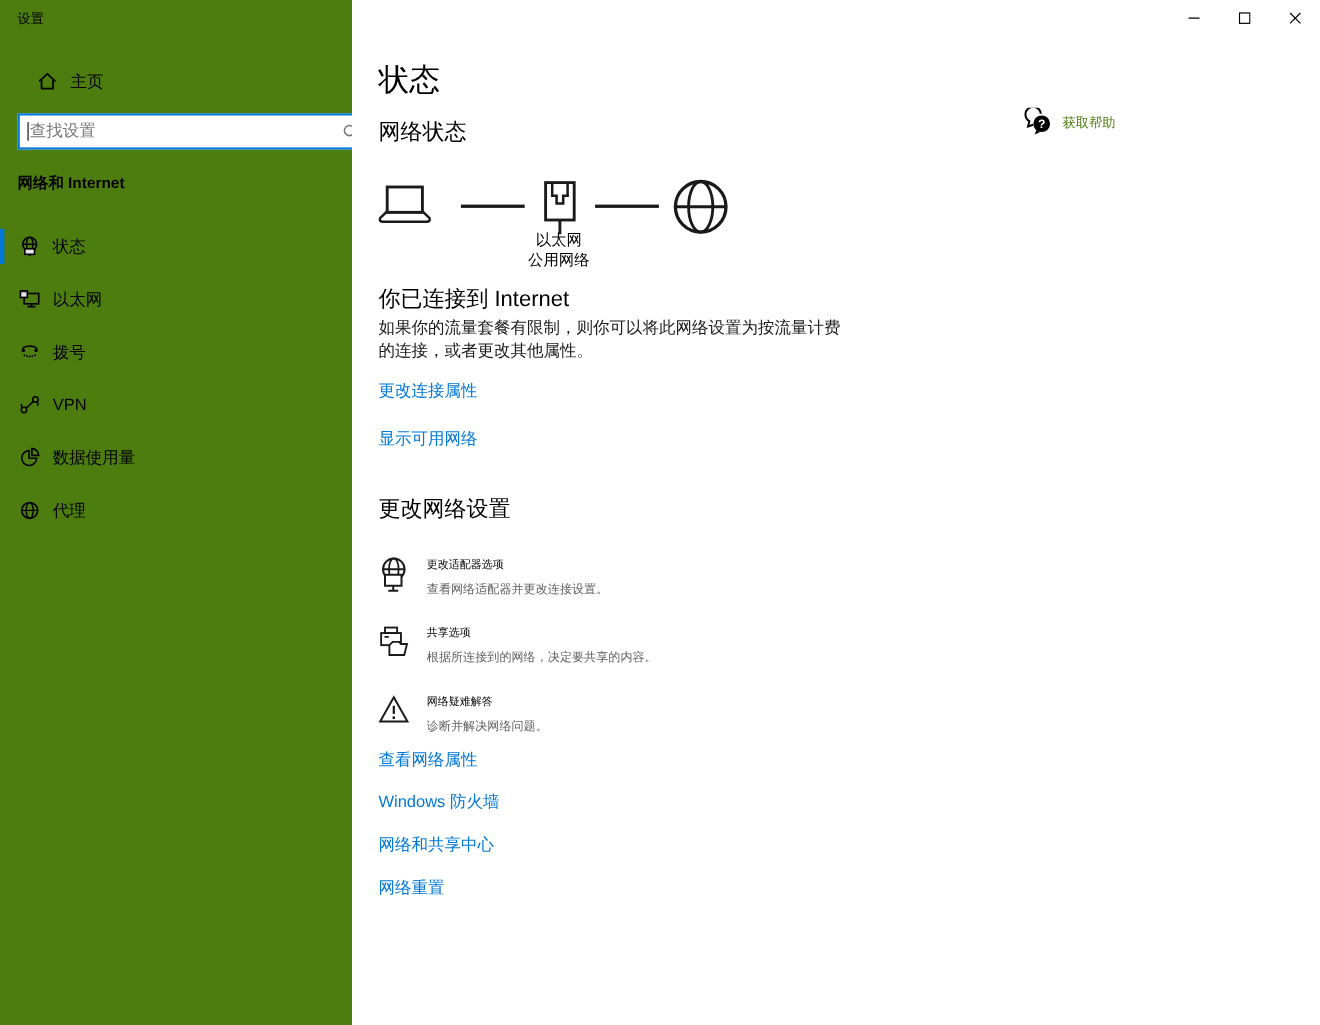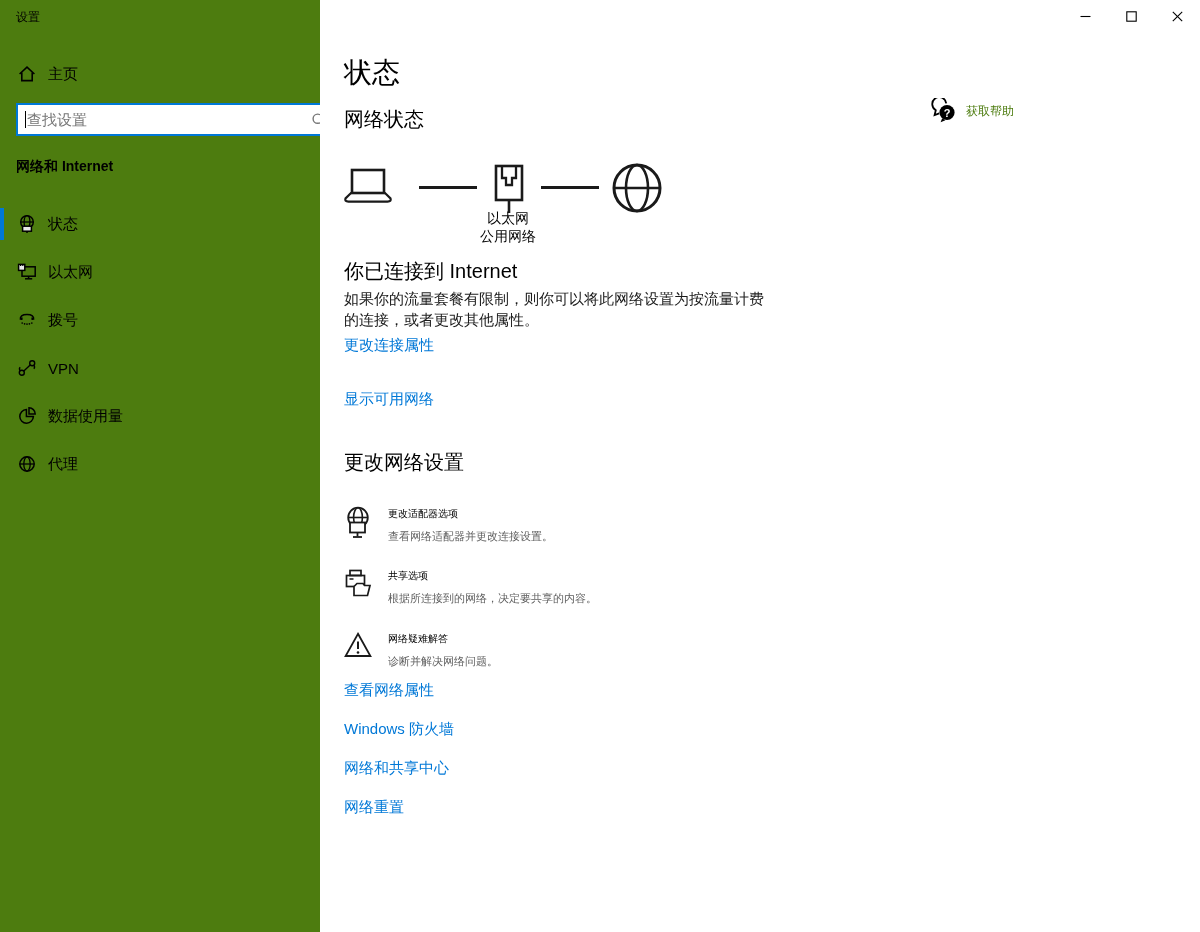--- a/index.html
+++ b/index.html
@@ -16,21 +16,21 @@
   
   .sidebar {
     position:absolute; left:0; top:0; width:320px; height:932px;
     background:#4d7c0f;
   }
   .app-title {
     position:absolute; left:16px; top:9px; font-size:12px; color:#000;
   }
   .nav-home {
     position:absolute; left:0; top:56px; width:301px; height:36px;
-    display:flex; align-items:center; cursor:default;
+    display:flex; align-items:center; cursor:default;padding-left:16px;
   }
   .nav-home .ic { margin-left:17px; width:20px; height:20px; }
   .nav-home .lbl { margin-left:11px; font-size:15px; }
 
   .search-box {
     position:absolute; left:16px; top:103px; width:320px; height:33px;
     background:#fff; border:2px solid #0078d7;
   }
   .search-box input {
     position:absolute; left:0; top:0; width:100%; height:100%;
@@ -84,21 +84,21 @@
   .diagram .globe { position:absolute; left:268px; top:-2px; }
   .diagram .eth-labels { position:absolute; left:96px; top:46px; width:140px; text-align:center; }
   .diagram .eth-labels div { font-size:14px; line-height:18px; color:#000; }
 
   .conn-heading { position:absolute; left:24px; top:258px; }
   .conn-text {
     position:absolute; left:24px; top:288px; width:424px;
     font-size:15px; line-height:21px; color:#1a1a1a;
   }
   .link { font-size:15px; color:#0078d7; cursor:pointer; text-decoration:none; display:inline-block; }
-  .lnk-change-props { position:absolute; left:24px; top:336px; }
+  .lnk-change-props { position:absolute; left:24px; top:346px; }
   .lnk-show-networks { position:absolute; left:24px; top:390px;font-family:Liberation Mono, monospace; }
 
   .h-change-settings { position:absolute; left:24px; top:449px; }
 
   .setting-item { position:absolute; left:24px; display:flex; cursor:pointer; }
   .setting-item .ic { flex:none; margin-top:2px; }
   .setting-item .txt { margin-left:16px; }
   .setting-item .ttl { font-size:10px; color:#000; line-height:19px; }
   .setting-item .dsc { font-size:11px; color:#5f5f5f; line-height:19px; margin-top:4px; }
   .item-adapter { top:504px; }

